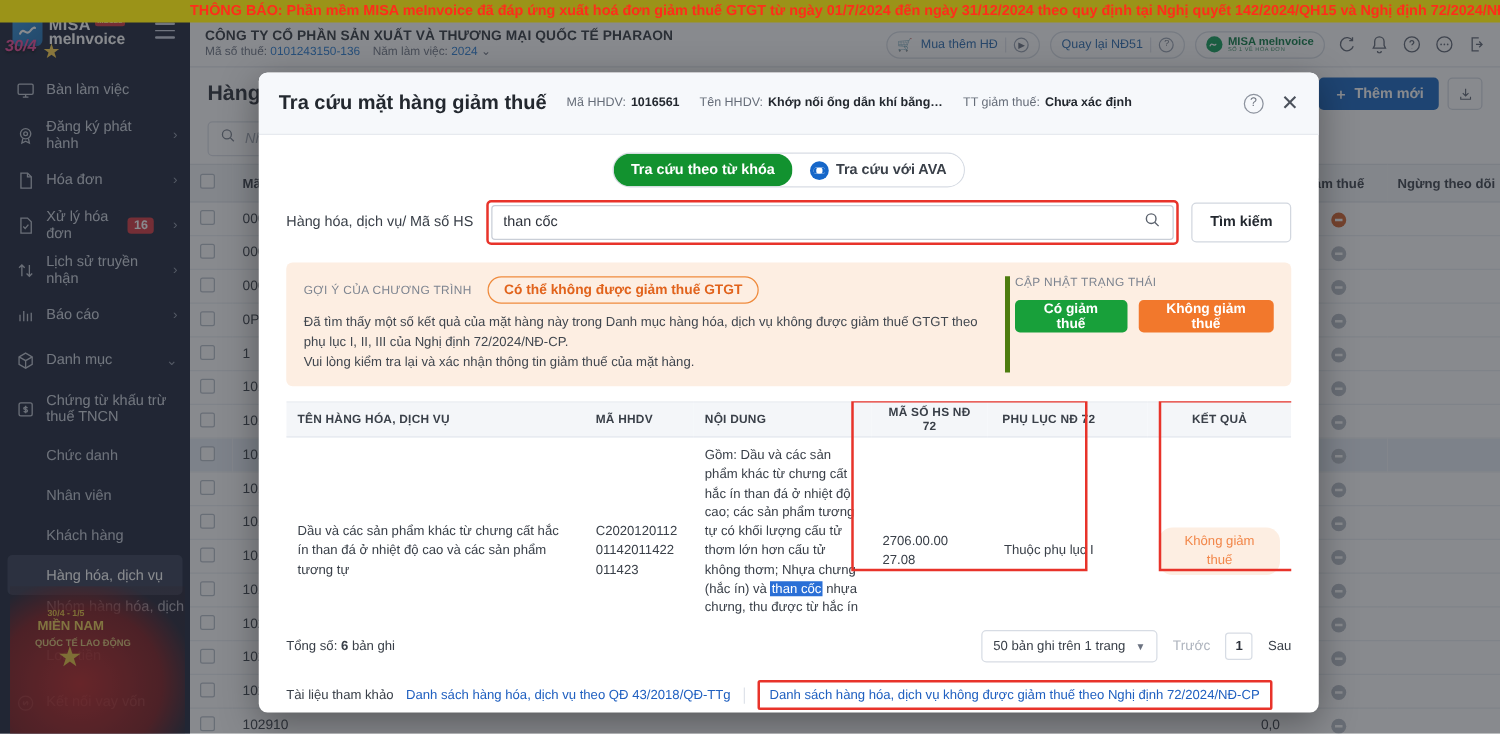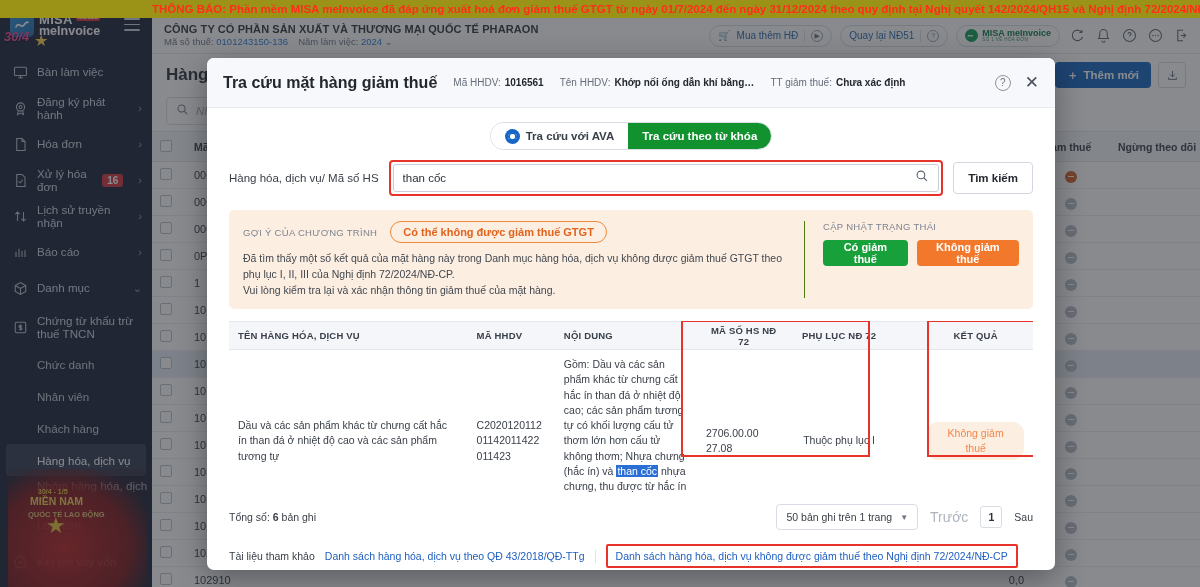--- a/index.html
+++ b/index.html
@@ -268,21 +268,21 @@
     display: flex; gap: 14px;
   }
   .hint-left { flex: 1; min-width: 0; }
   .hint-top { display: flex; align-items: center; gap: 13px; margin-bottom: 8px; }
   .hint-cap { font-size: 9.5px; color: #7d8490; letter-spacing: .3px; }
   .hint-chip {
     border: 1px solid #ef8a3c; border-radius: 13px; padding: 4px 12px;
     font-size: 11px; font-weight: 700; color: #e1631c; background: #fdeee2;
   }
   .hint-text { font-size: 10.5px; color: #41474f; line-height: 1.5; }
-  .hint-right { width: 215px; border-left: 1px solid #4d7c0f; padding-left: 18px; flex: none; }
+  .hint-right { width: 215px; border-left: 4px solid #4d7c0f; padding-left: 4px; flex: none; }
   .hint-right .hint-cap { display: block; margin-bottom: 8px; }
   .status-btns { display: flex; gap: 9px; }
   .btn-green {
     background: #18a03a; color: #fff; border: none; border-radius: 4px; height: 26px;
     padding: 0 12px; font-size: 11px; font-weight: 700; cursor: pointer;
     font-family: "Liberation Sans", sans-serif;
   }
   .btn-orange {
     background: #f2782c; color: #fff; border: none; border-radius: 4px; height: 26px;
     padding: 0 12px; font-size: 11px; font-weight: 700; cursor: pointer;
@@ -314,21 +314,21 @@
   .modal-foot { padding: 8px 22px 0 22px; }
   .foot-row1 { display: flex; align-items: center; height: 30px; }
   .foot-total { font-size: 10.5px; color: #3a4049; }
   .foot-total b { font-weight: 700; }
   .pager { margin-left: auto; display: flex; align-items: center; gap: 12px; }
   .page-size {
     border: 1px solid #d7dce4; border-radius: 4px; height: 26px; padding: 0 9px;
     display: flex; align-items: center; gap: 8px; font-size: 10.5px; color: #3a4049; cursor: pointer;
   }
   .page-size .cv { font-size: 8px; color: #6b7280; }
-  .pg-prev { font-size: 14px; color: #aeb4be; cursor: default; }
+  .pg-prev { font-size: 11px; color: #aeb4be; cursor: default; }
   .pg-num {
     border: 1px solid #d7dce4; border-radius: 3px; min-width: 22px; height: 22px;
     display: flex; align-items: center; justify-content: center; font-size: 10.5px;
     font-weight: 700; color: #2c313a; cursor: pointer;
   }
   .pg-next { font-size: 10.5px; color: #3a4049; cursor: pointer; }
   .foot-row2 { display: flex; align-items: center; gap: 10px; padding: 10px 0 0 0; position: relative; height: 38px;}
   .ref-label { font-size: 10.5px; color: #3a4049; }
   .ref-link { font-size: 10.5px; color: #2060c0; cursor: pointer; }
   .ref-sep { width: 1px; height: 13px; background: #dfe3ea; }
@@ -783,26 +783,26 @@
       </div>
       <div class="head-icons">
         <div class="circ-q">?</div>
         <div class="x-btn">✕</div>
       </div>
     </div>
 
     <div class="modal-body">
       <div class="tabs-row">
         <div class="seg">
+          <div class="seg-item active">
+            <span>Tra cứu theo từ khóa</span>
+          </div>
           <div class="seg-item">
             <span class="ava-ico"></span>
             <span>Tra cứu với AVA</span>
-          </div>
-          <div class="seg-item active">
-            <span>Tra cứu theo từ khóa</span>
           </div>
         </div>
       </div>
 
       <div class="query-row">
         <div class="query-label">Hàng hóa, dịch vụ/ Mã số HS</div>
         <div class="query-input-wrap">
           <div class="query-input">
             <input type="text" value="than cốc" style="">
             <span><svg viewBox="0 0 20 20">

